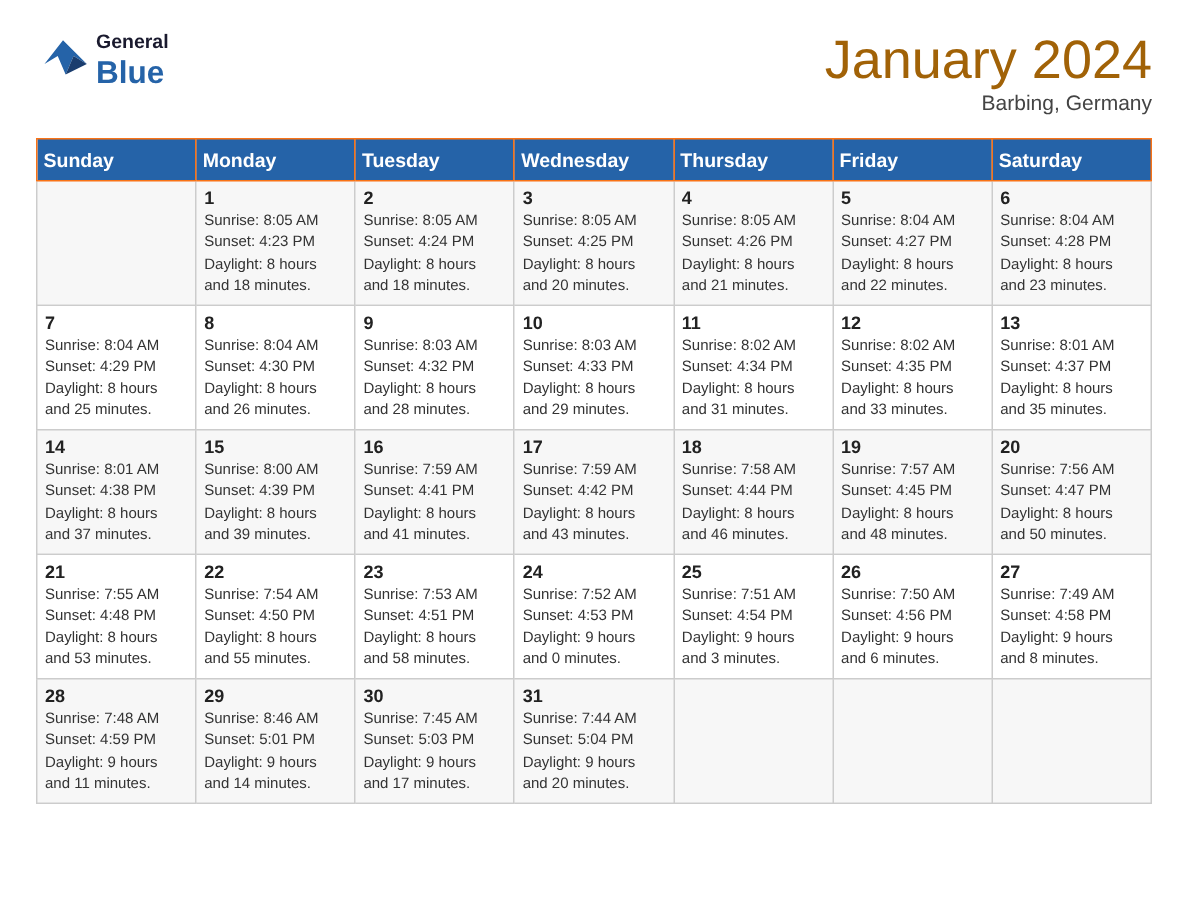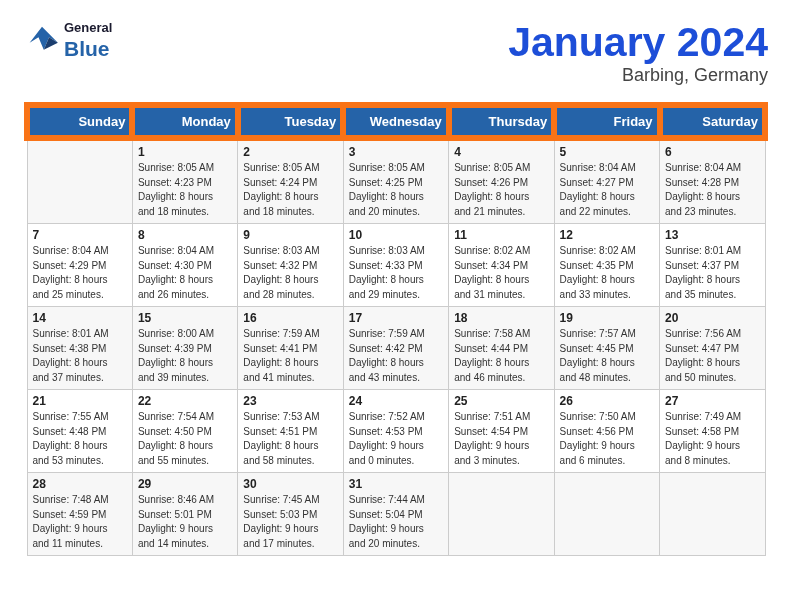--- a/index.html
+++ b/index.html
@@ -22,42 +22,42 @@
       gap: 4px;
     }
     .logo-bird {
       width: 36px;
       height: 30px;
     }
     .title-block {
       text-align: right;
     }
     .month-title {
-      font-size: 41px;
-      font-weight: bold;
-      color: #1d4ed8;
+      font-size: 36px;
+      font-weight: normal;
+      color: #a16207;
       line-height: 1.1;
     }
     .location {
-      font-size: 18px;
+      font-size: 14px;
       color: #444;
     }
     table {
       width: 100%;
       border-collapse: collapse;
       table-layout: fixed;
     }
     thead tr th {
       background: #2563a8;
       color: #fff;
       font-size: 13px;
       font-weight: bold;
       padding: 6px 4px;
-      text-align: right;
-      border: 6px solid #f97316;
+      text-align: left;
+      border: 1px solid #f97316;
     }
     tbody tr td {
       border: 1px solid #ccc;
       vertical-align: top;
       padding: 4px 5px;
       font-size: 10.5px;
       color: #222;
       height: 80px;
       background: #fff;
     }

